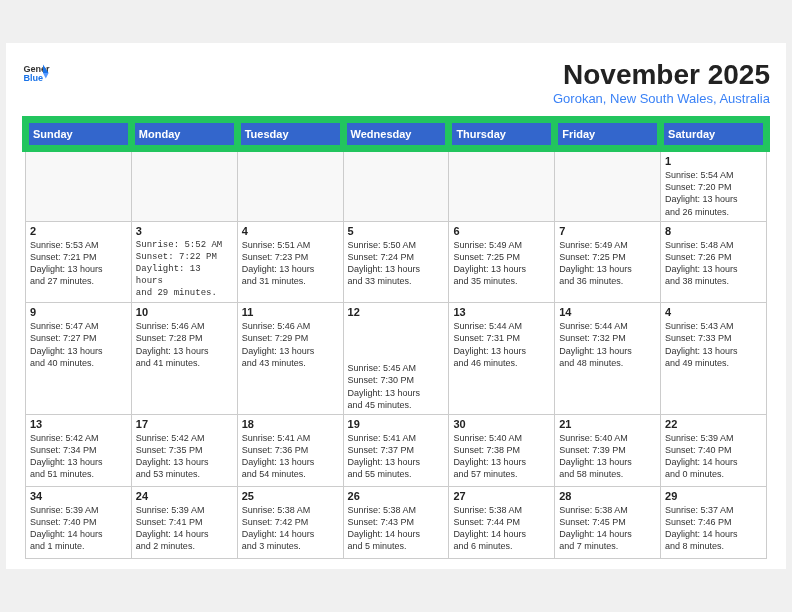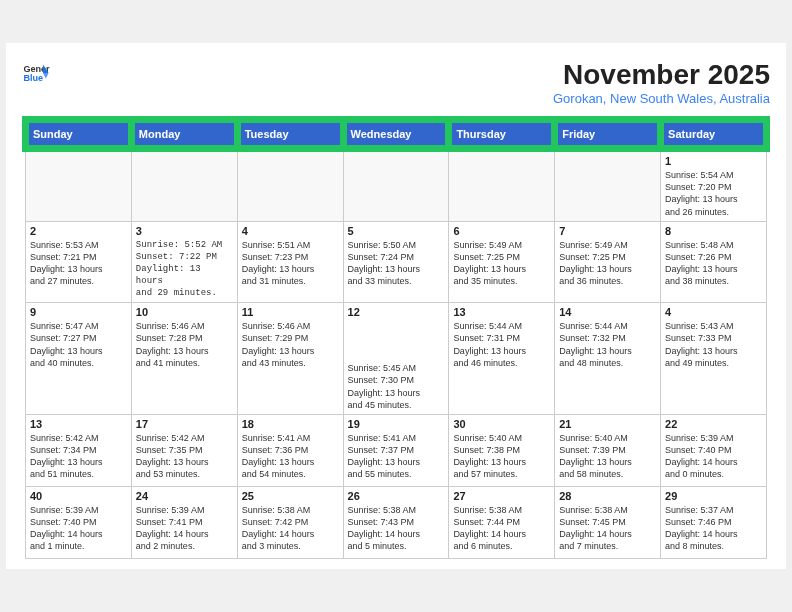--- a/index.html
+++ b/index.html
@@ -280,21 +280,21 @@
           <td>
             <div class="day-num">22</div>
             <div class="day-info" style="white-space: pre-line;">Sunrise: 5:39 AM
 Sunset: 7:40 PM
 Daylight: 14 hours
 and 0 minutes.</div>
           </td>
         </tr>
         <tr class="week-row">
           <td>
-            <div class="day-num">40</div>
+            <div class="day-num">34</div>
             <div class="day-info" style="white-space: pre-line;">Sunrise: 5:39 AM
 Sunset: 7:40 PM
 Daylight: 14 hours
 and 1 minute.</div>
           </td>
           <td>
             <div class="day-num">24</div>
             <div class="day-info" style="white-space: pre-line;">Sunrise: 5:39 AM
 Sunset: 7:41 PM
 Daylight: 14 hours

